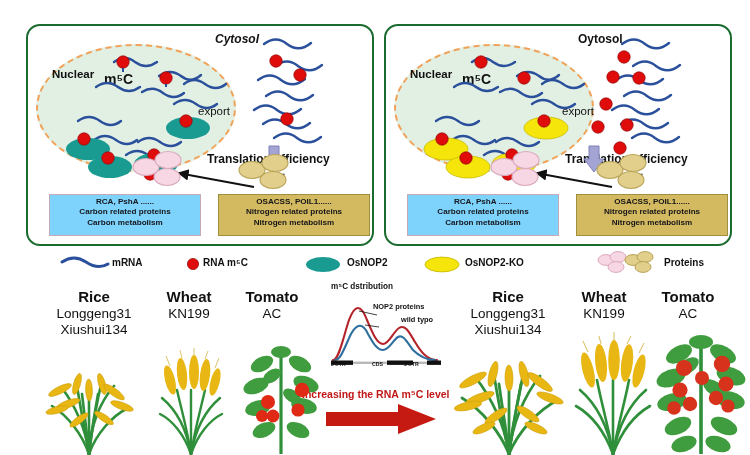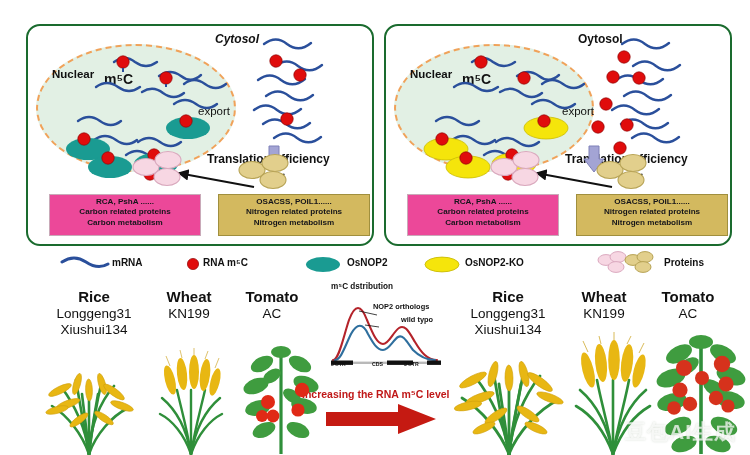--- a/index.html
+++ b/index.html
@@ -45,21 +45,21 @@
   
   .meta-box {
     border: 1px solid #9a9a9a;
     text-align: center;
     font-size: 8.1px;
     font-weight: bold;
     color: #15151a;
     line-height: 1.28;
     padding-top: 2px;
   }
-  .meta-carbon   { background: #ec4899; border-color: #c9a9b8; }
+  .meta-carbon   { background: #7dd3fc; border-color: #c9a9b8; }
   .meta-nitrogen { background: #d3b95f; border-color: #a08f3e; }
   .meta-box .ln { display: block; }
 
   
   .legend-text { font-size: 10px; font-weight: bold; color: #111; white-space: nowrap; }
 
   
   .crop-name {
     text-align: center;
     white-space: nowrap;
@@ -362,21 +362,21 @@
 
     <g>
       <rect x="6" y="62.5" width="22" height="4.4" fill="#111"></rect>
       <rect x="28" y="63.6" width="34" height="2.4" fill="#b9b9b9"></rect>
       <rect x="62" y="62.5" width="26" height="4.4" fill="#111"></rect>
       <rect x="88" y="63.6" width="14" height="2.4" fill="#b9b9b9"></rect>
       <rect x="102" y="62.5" width="14" height="4.4" fill="#111"></rect>
     </g>
   </svg>
 
-  <div class="abs inset-lg" style="left:373px; top:302px;">NOP2 orthologs</div>
+  <div class="abs inset-lg" style="left:373px; top:302px;">NOP2 proteins</div>
   <div class="abs inset-lg" style="left:377px; top:315px;padding-left:24px;">wild typo</div>
 
   <div class="abs inset-tick" style="left:331px; top:361px;">5'UTR</div>
   <div class="abs inset-tick" style="left:372px; top:361px;">CDS</div>
   <div class="abs inset-tick" style="left:404px; top:361px;">3'UTR</div>
 
   <div class="abs arrow-text" style="left:302px; top:388px;">Increasing the RNA m⁵C level</div>
   <svg class="abs" style="left:326px; top:404px;" width="112" height="34" viewBox="0 0 112 34">
     <path d="M0,8 L72,8 L72,0 L110,15 L72,30 L72,22 L0,22 z" fill="#c51a12"></path>
   </svg>
@@ -534,15 +534,14 @@
       <circle cx="36" cy="70" r="7.2"></circle>
         <circle cx="20" cy="74" r="6.8"></circle>
       <circle cx="68" cy="30" r="8.2"></circle>
         <circle cx="72" cy="50" r="7.6"></circle>
       <circle cx="62" cy="64" r="7.2"></circle>
         <circle cx="74" cy="72" r="6.6"></circle>
       <circle cx="48" cy="44" r="7"></circle>
     </g>
   </svg>
 
-  <div class="abs watermark" style="left:625px; top:418px;">豆包AI生成</div>
 
 </div>
 
 </body></html>

